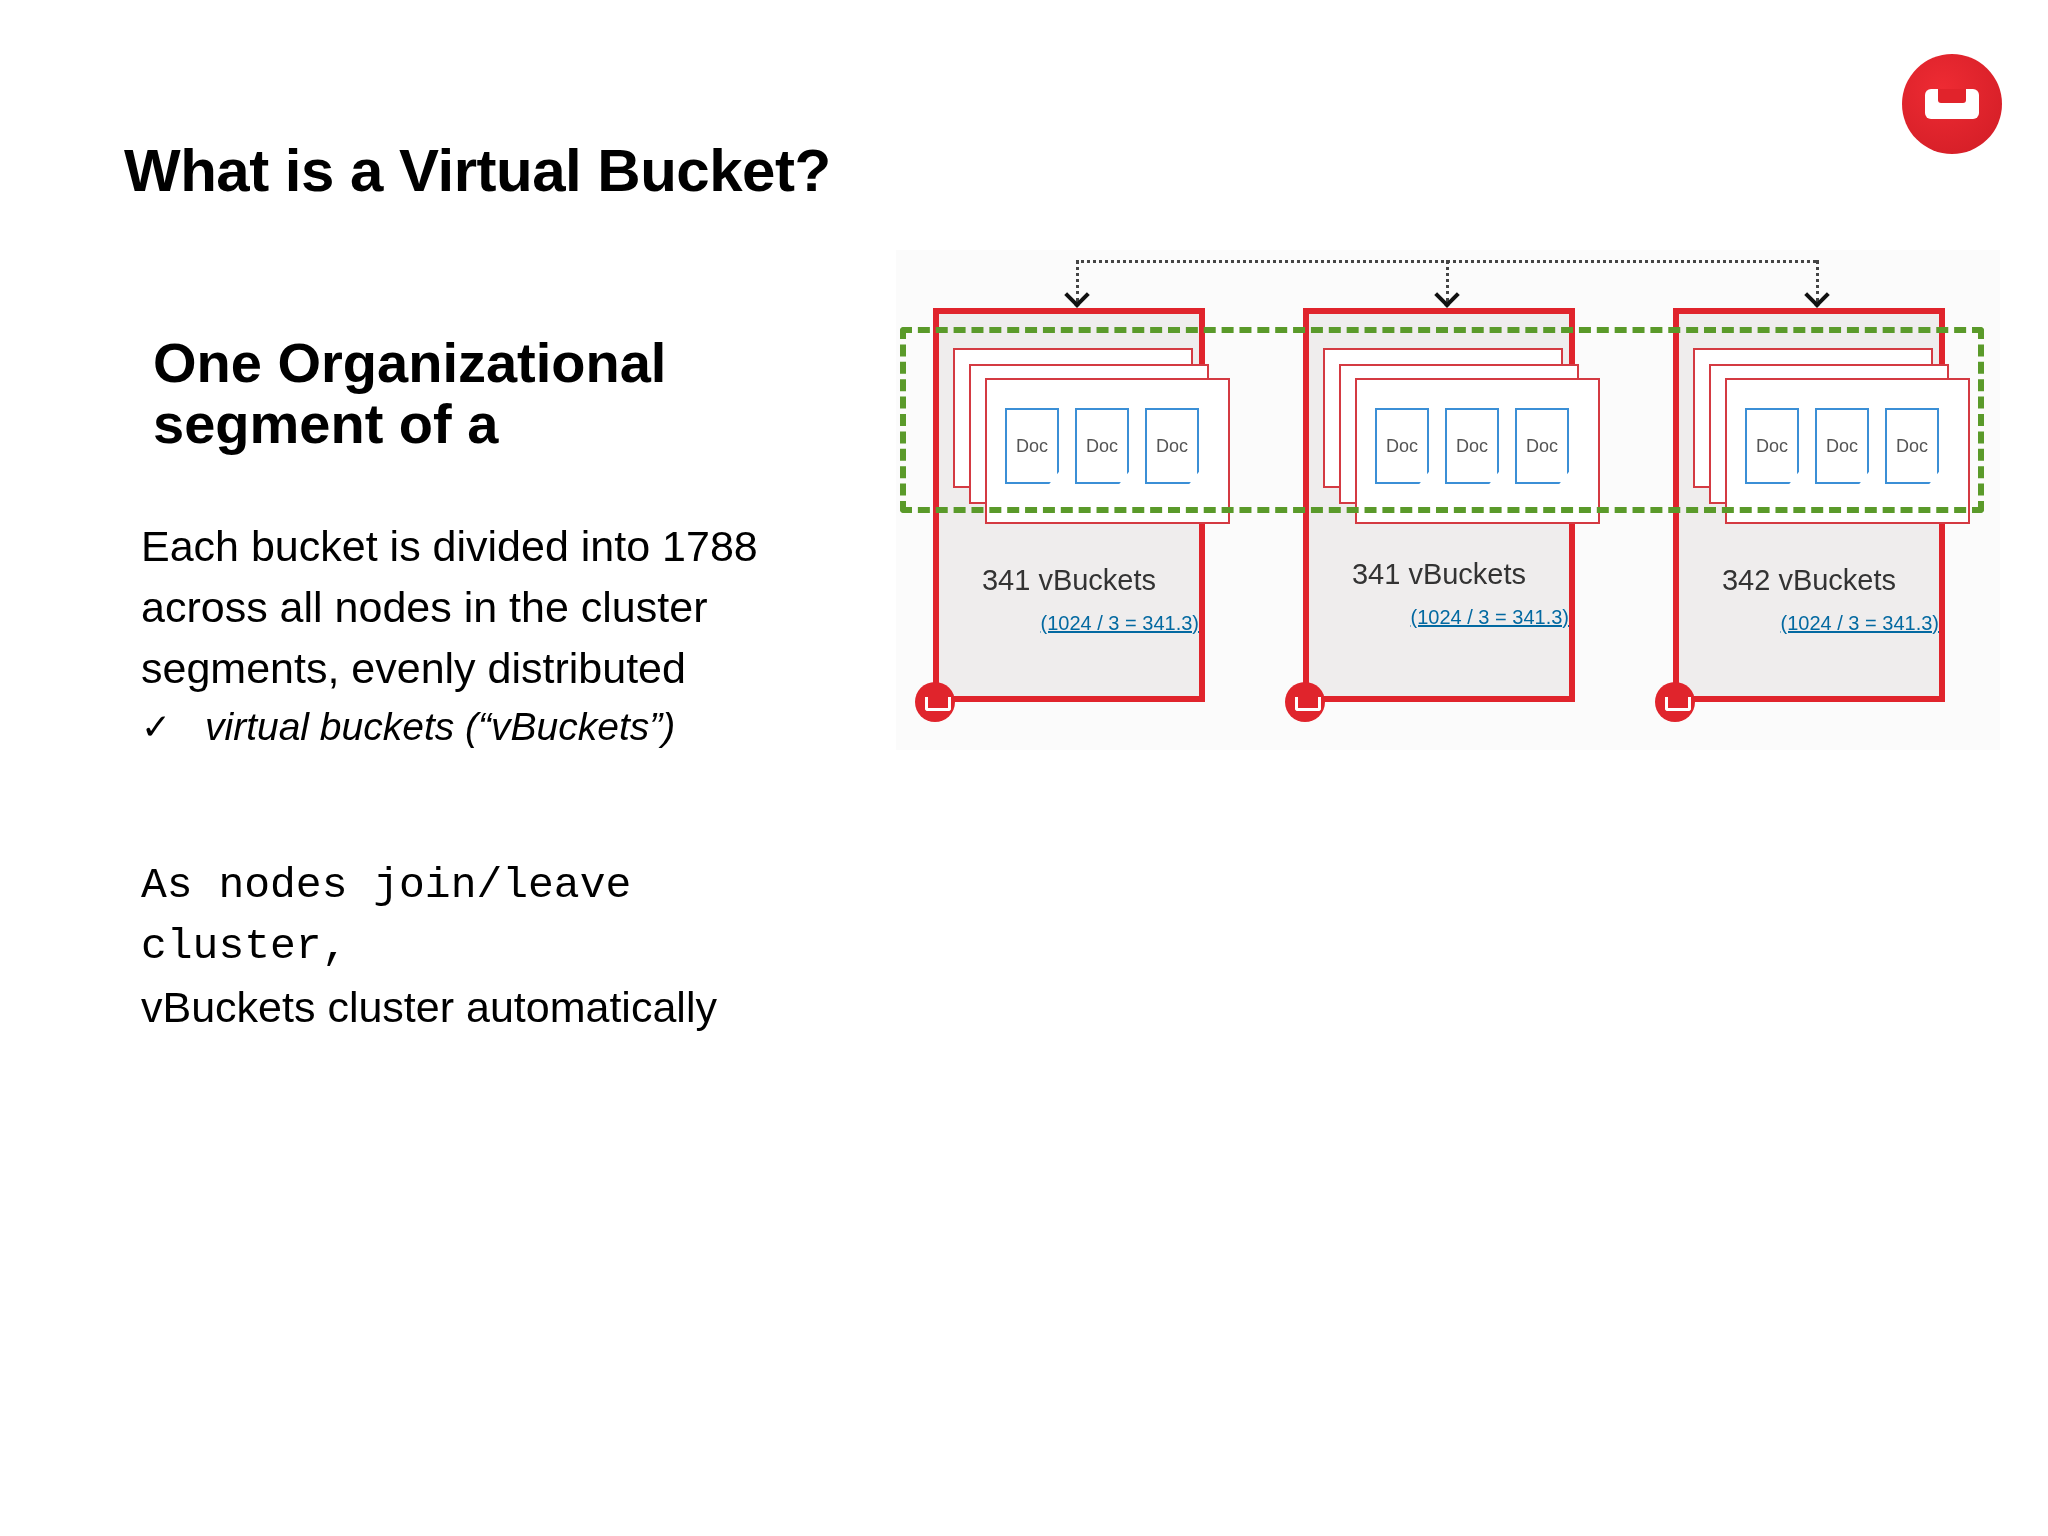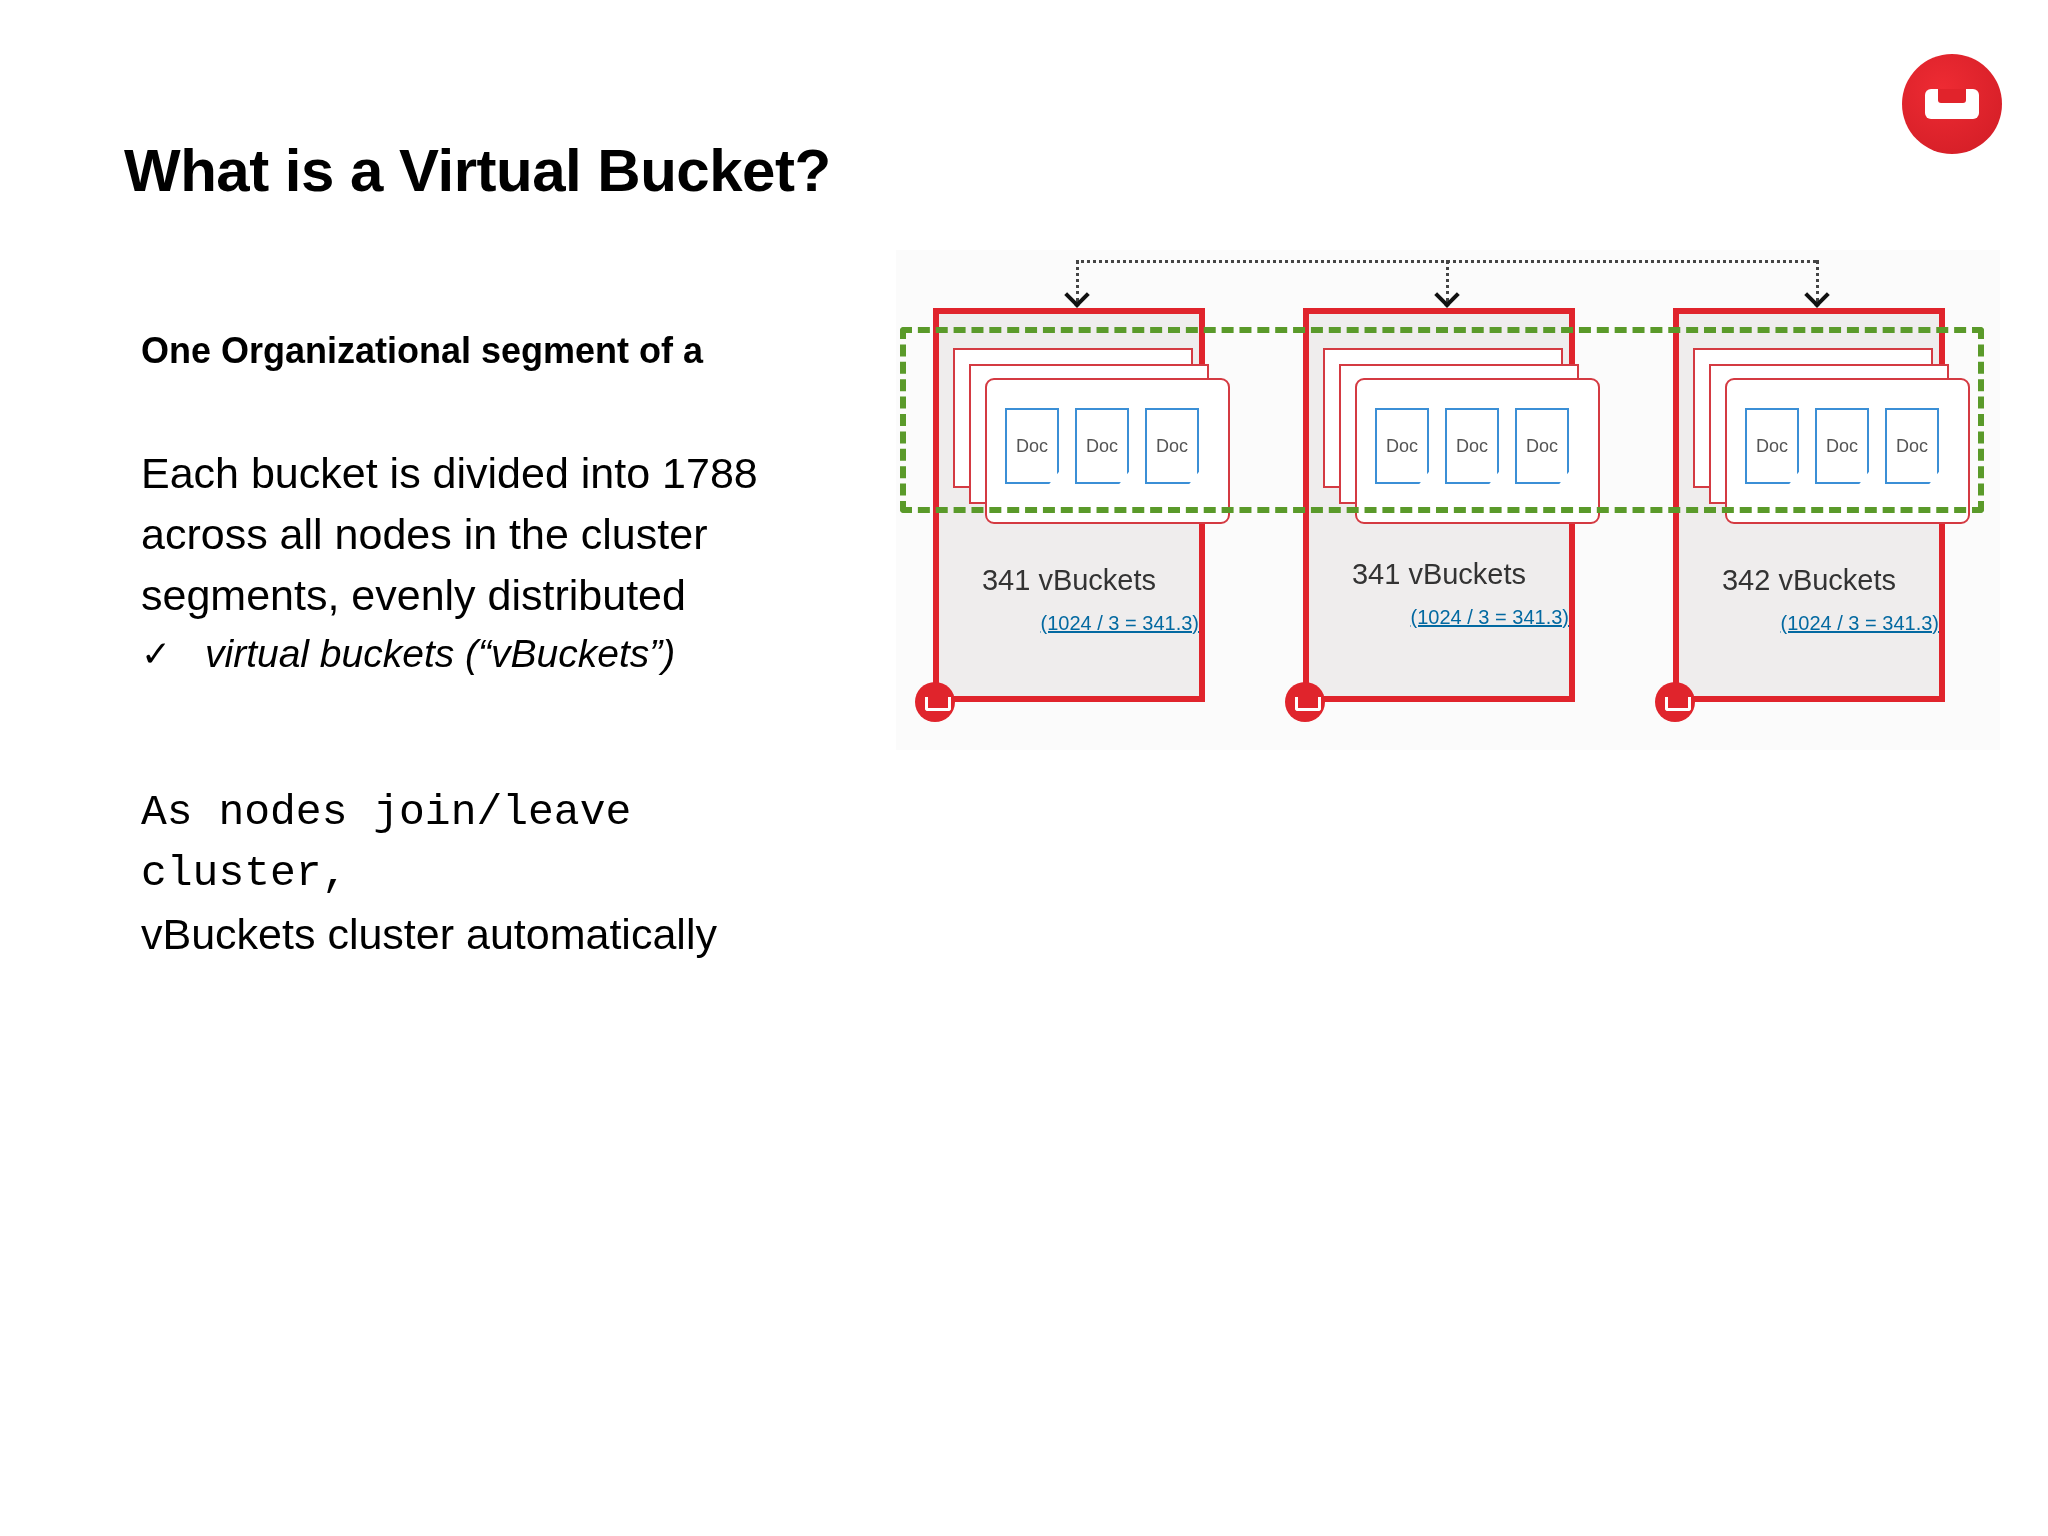--- a/index.html
+++ b/index.html
@@ -2,36 +2,36 @@
 <html><head>
 <meta charset="utf-8">
 <style>
   html,body{margin:0;padding:0;background:#ffffff;}
   body{width:2048px;height:1536px;position:relative;overflow:hidden;font-family:"Liberation Sans","DejaVu Sans",sans-serif;color:#000;}
   .title{position:absolute;left:124px;top:136px;font-size:60px;font-weight:700;letter-spacing:-0.5px;white-space:nowrap;}
   .logo{position:absolute;left:1902px;top:54px;width:100px;height:100px;border-radius:50%;background:radial-gradient(circle at 40% 35%,#ee2b33,#d01c25);}
   .logo-mark{position:absolute;left:23px;top:35px;width:54px;height:30px;background:#fff;border-radius:6px;}
   .logo-mark::after{content:"";position:absolute;left:13px;top:0;width:28px;height:14px;background:#e1232b;border-radius:0 0 3px 3px;}
   .text-col{position:absolute;left:141px;top:320px;width:720px;}
-  .heading{font-size:36px;font-weight:700;line-height:61px;margin:0;}
+  .heading{font-size:56px;font-weight:700;line-height:61px;margin:12px;}
   .para{font-size:43px;line-height:61px;margin:0;}
   .p1{margin-top:62px;}
   .bullet{display:flex;align-items:center;font-size:39px;font-style:italic;line-height:56px;}
   .check{width:64px;font-style:normal;font-size:36px;}
   .p2{margin-top:100px;font-family:Liberation Mono, monospace;}
 
   .diagram{position:absolute;left:896px;top:250px;width:1104px;height:500px;background:#fbfbfb;}
   .conn-line{position:absolute;left:180px;top:10px;width:740px;height:0;border-top:3px dotted #444;}
   .arrow{position:absolute;top:10px;width:0;height:42px;border-left:3px dotted #444;}
   .arrow::after{content:"";position:absolute;left:-11px;bottom:-2px;width:14px;height:14px;border-right:4px solid #111;border-bottom:4px solid #111;transform:rotate(45deg);}
   .node{position:absolute;top:58px;width:272px;height:394px;border:6px solid #e0242c;background:#efeded;box-sizing:border-box;}
   .card{position:absolute;height:140px;width:240px;background:#fff;border:2px solid #d43a42;box-sizing:border-box;}
   .card.c1{left:14px;top:34px;}
   .card.c2{left:30px;top:50px;}
-  .card.c3{left:46px;top:64px;width:245px;height:146px;border-radius:9px;}
+  .card.c3{left:46px;top:64px;width:245px;height:146px;}
   .docs{position:absolute;left:18px;top:28px;display:flex;gap:16px;}
   .doc{width:54px;height:76px;border:2px solid #3b8fd6;background:#fff;box-sizing:border-box;display:flex;align-items:center;justify-content:center;font-size:18px;color:#555;position:relative;clip-path:polygon(0 0,100% 0,100% 84%,82% 100%,0 100%);}
   .node-label{position:absolute;left:0;right:0;top:250px;text-align:center;font-size:29px;color:#333;}
   .node-label b{font-weight:400;}
   .node-sub{position:absolute;left:0;right:0;top:298px;text-align:right;font-size:20px;color:#0369a1;text-decoration:underline;}
   .node-icon{position:absolute;left:-24px;bottom:-26px;width:40px;height:40px;border-radius:50%;background:#e0242c;}
   .node-icon::after{content:"";position:absolute;left:10px;top:15px;width:20px;height:11px;border:3px solid #fff;border-top:none;border-radius:0 0 3px 3px;}
   .green-box{position:absolute;left:4px;top:77px;width:1084px;height:186px;border:6px dashed #5a9a2a;box-sizing:border-box;border-radius:4px;pointer-events:none;}
 </style>
 </head>

